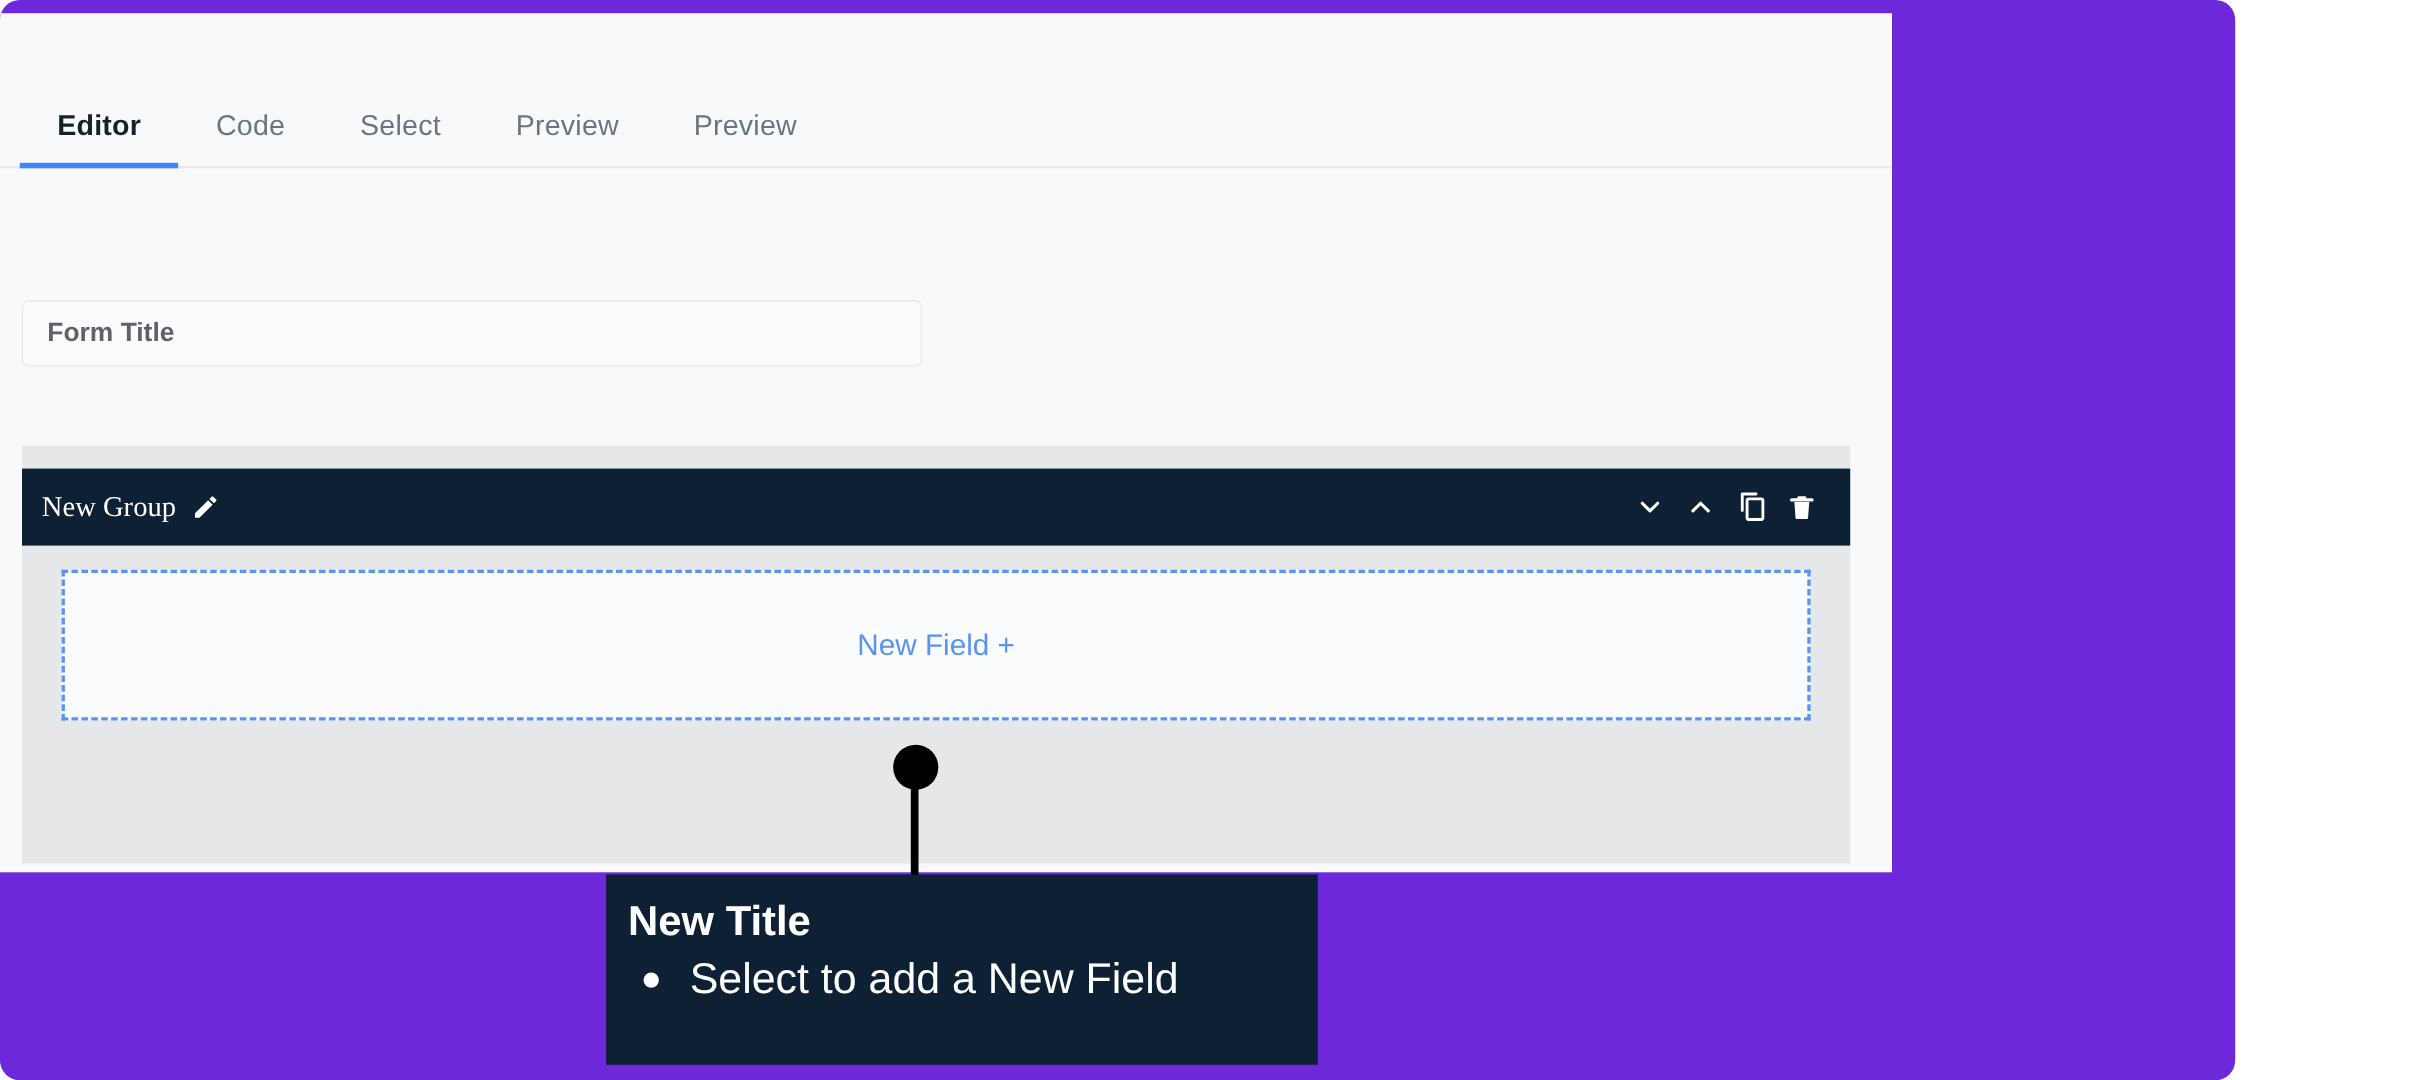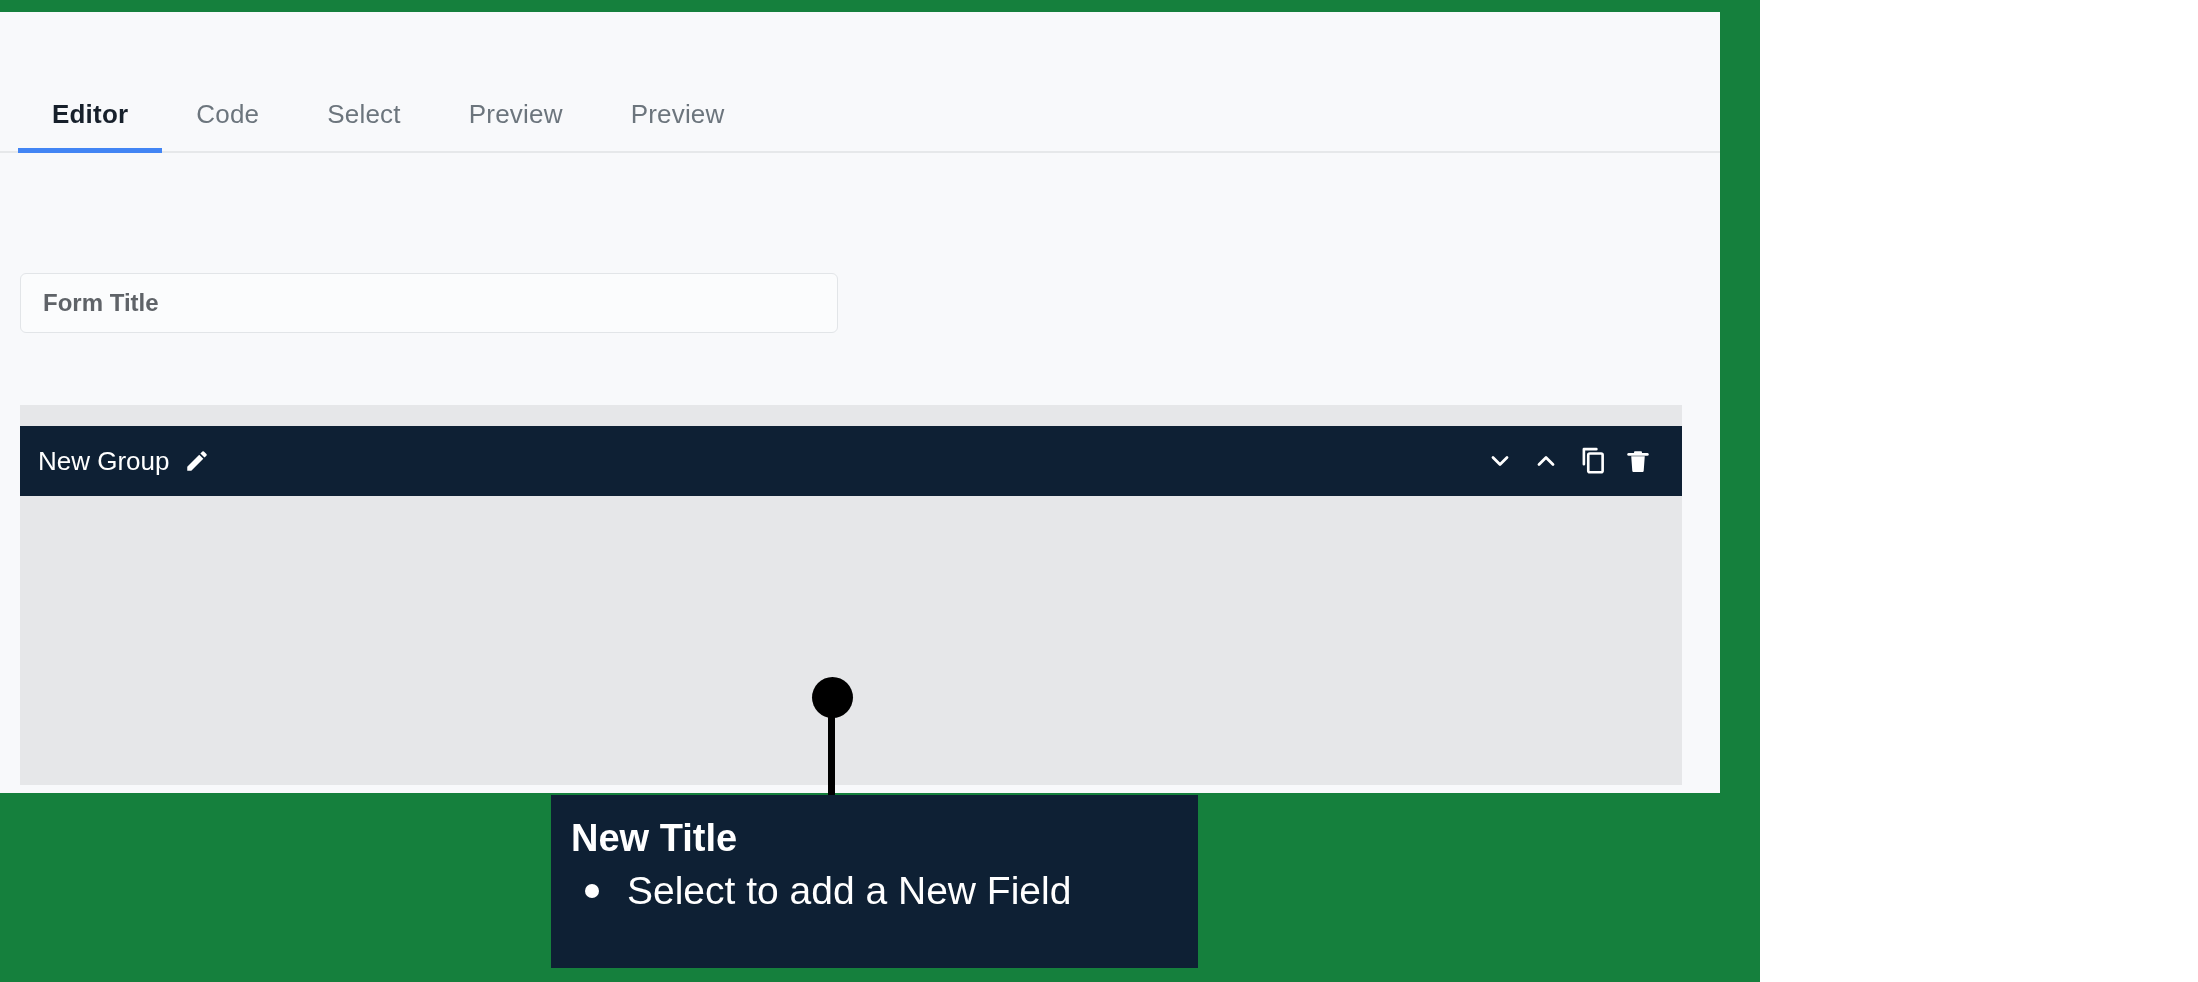--- a/index.html
+++ b/index.html
@@ -5,24 +5,25 @@
 <style>
   * { box-sizing: border-box; }
   html, body {
     margin: 0;
     padding: 0;
     background: #ffffff;
     font-family: "Liberation Sans", sans-serif;
   }
   #screen {
     position: relative;
-    width: 1760px;
+    width: 2032px;
     height: 982px;
-    background: #15803d;
+    background: #6d28d9;
     overflow: hidden;
+    border-radius: 18px;
   }
 
   
   .page-surface {
     position: absolute;
     left: 0;
     top: 12px;
     width: 1720px;
     height: 781px;
     background: #f8f9fb;
@@ -112,21 +113,21 @@
   }
   .group-title-wrap {
     display: flex;
     align-items: center;
     gap: 14px;
   }
   .group-title {
     color: #ffffff;
     font-size: 26px;
     line-height: 1;
-    font-family: Liberation Sans, sans-serif;
+    font-family: Liberation Serif, serif;
   }
   .pencil-icon {
     width: 26px;
     height: 26px;
     display: inline-flex;
     cursor: pointer;
   }
   .group-actions {
     display: flex;
     align-items: center;
@@ -284,20 +285,23 @@
             <svg viewBox="0 0 24 24" width="28" height="28" aria-hidden="true">
               <path d="M4 6.4h16" stroke="#ffffff" stroke-width="2.4" stroke-linecap="round"></path>
               <path d="M9.5 3.6h5c.5 0 .9.4.9.9v1.9H8.6V4.5c0-.5.4-.9.9-.9z" fill="#ffffff"></path>
               <path d="M6.2 8h11.6l-.9 12.3c-.04.6-.54 1.05-1.14 1.05H8.24c-.6 0-1.1-.45-1.14-1.05L6.2 8z" fill="#ffffff"></path>
             </svg>
           </span>
 
         </div>
       </div>
 
+      <div class="dropzone">
+        <span class="dropzone-label">New Field +</span>
+      </div>
 
     </div>
   </div>
 
   <div class="callout-line"></div>
   <div class="callout-dot"></div>
 
   <div class="tooltip">
     <div class="tooltip-title">New Title</div>
     <ul class="tooltip-list">

